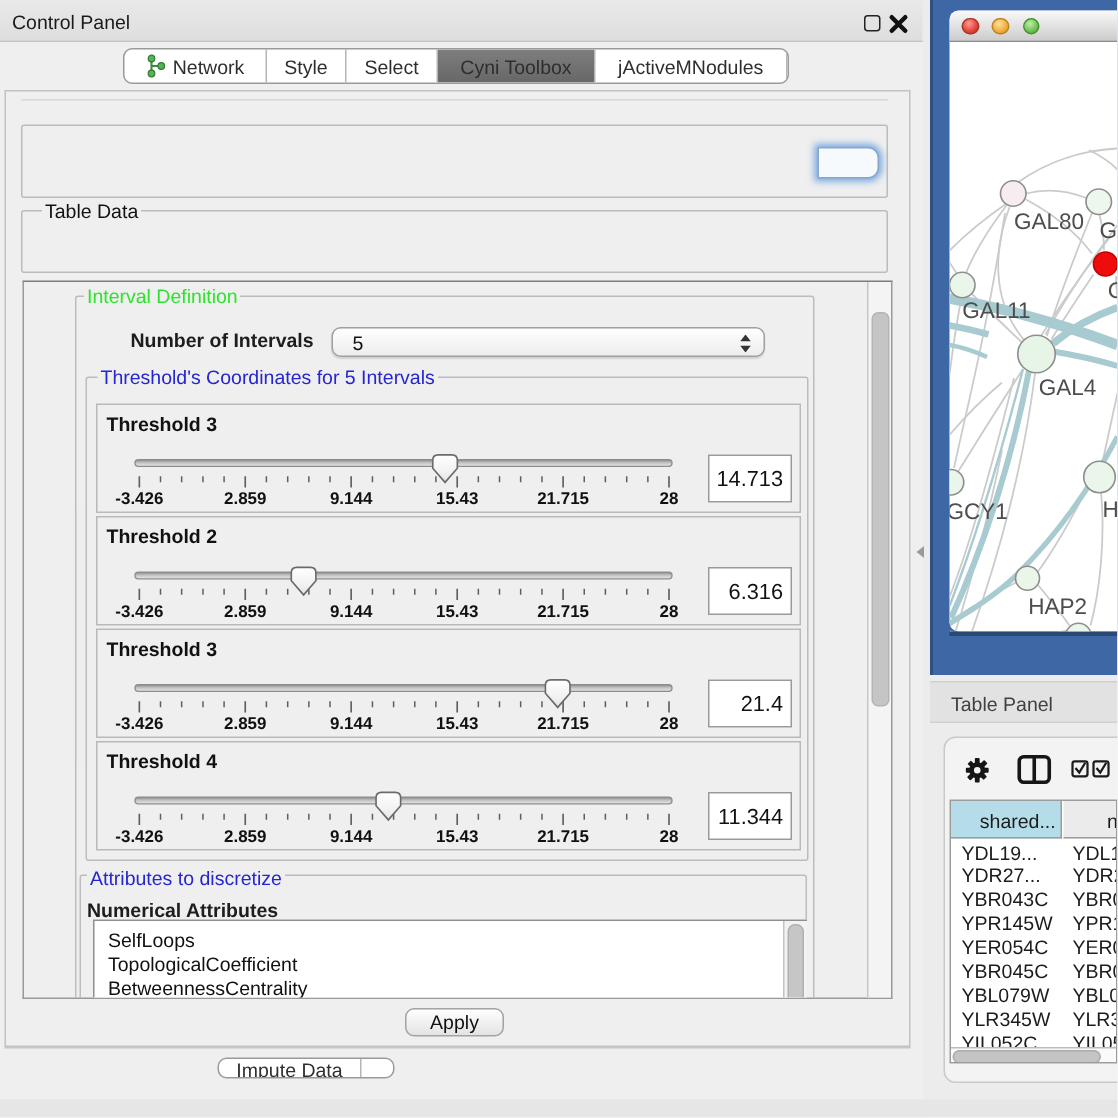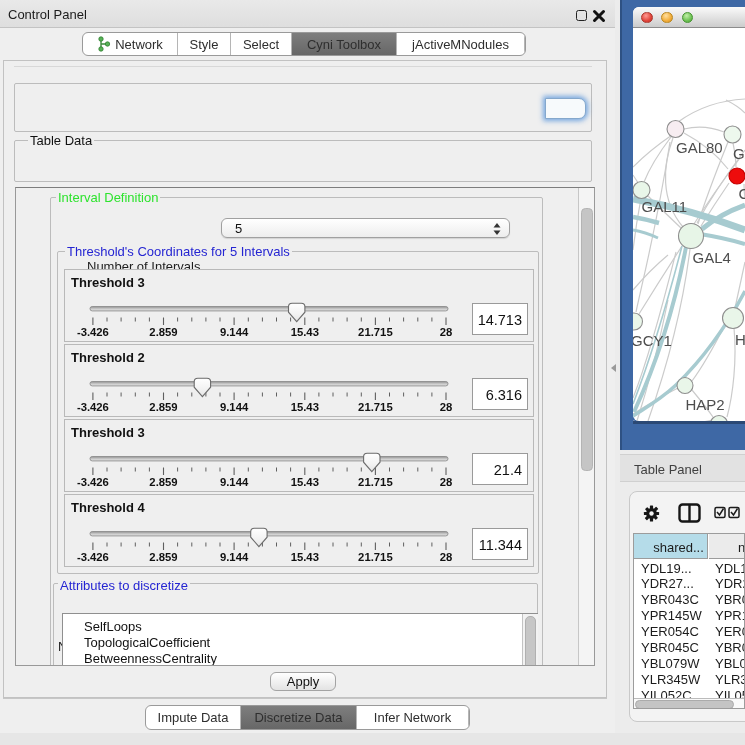--- a/index.html
+++ b/index.html
@@ -1,33 +1,33 @@
 <!DOCTYPE html>
 <html><head><meta charset="utf-8">
 <style>
 html,body{margin:0;padding:0;}
 #app{position:relative;width:745px;height:745px;background:#ececec;overflow:hidden;
   font-family:"Liberation Sans",sans-serif;-webkit-font-smoothing:antialiased;}
 #app *{box-sizing:border-box;position:absolute;}
 .t13{font-size:13px;color:#1d1d1d;white-space:nowrap;}
-b{font-weight:normal;margin-top:40px;}
+b{font-weight:bold;}
 
 #cp{left:0;top:0;width:615px;height:745px;background:#efefef;}
 #cptitle{left:0;top:0;width:615px;height:28px;background:linear-gradient(#e9e9e9,#dedede);
   border-bottom:1px solid #c3c3c3;}
 #cptitle span{left:8px;top:7px;font-size:13px;color:#1b1b1b;}
 #floatbtn{left:576px;top:10px;width:11px;height:11px;border:1.7px solid #222;border-radius:2.5px;}
 
 .tabbar{display:flex;flex-direction:row;background:#fff;border:1px solid #9a9a9a;border-radius:6px;overflow:hidden;}
 #app .tabbar .seg{position:relative;flex:none;display:flex;align-items:center;justify-content:center;
   font-size:13px;color:#2e2e2e;border-right:1px solid #b5b5b5;}
 .tabbar .seg:last-child{border-right:none;}
 .tabbar .dark{background:linear-gradient(#7e7e7e,#676767);color:#fff;border-right-color:#5f5f5f;}
 #toptabs{left:82px;top:32px;height:24px;}
-#bottabs{left:145px;top:705px;height:25px;}
+#bottabs{left:145px;top:705px;height:14px;flex-direction:column;}
 
 #cynipanel{left:3px;top:60px;width:604px;height:638px;border:1px solid #c2c2c2;background:#efefef;}
 
 .grp{border:1px solid #bcbcbc;border-radius:2px;}
 .grplabel{font-size:13px;background:#efefef;padding:0 2px;white-space:nowrap;}
 
 .combo{background:linear-gradient(#ffffff,#ededed);border:1px solid #a0a0a0;border-radius:6px;
   font-size:13px;color:#111;white-space:nowrap;box-shadow:0 1px 1px rgba(0,0,0,0.12);}
 .combo span{position:absolute;}
 .combo svg{position:absolute;}
@@ -35,21 +35,21 @@
 #scrollpane{left:15px;top:187px;width:580px;height:479px;border:1px solid #999;
   border-top-color:#7d7d7d;background:#efefef;overflow:hidden;}
 
 .thrbox{left:48px;width:470px;height:73px;border:1px solid #b9b9b9;background:#efefef;}
 .thrbox .tlab{left:6px;top:5px;font-size:13px;font-weight:bold;color:#111;white-space:nowrap;}
 .thrbox svg{left:0;top:30px;}
 .valbox{left:407px;top:33px;width:56px;height:32px;background:#fff;border:1px solid #9a9a9a;
   font-size:14.5px;color:#111;text-align:right;padding:7.5px 5px 0 0;}
 
 #attrlist{left:46px;top:425px;width:476px;height:60px;background:#fff;border:1px solid #8f8f8f;}
-#attrlist div{position:static;font-size:13px;color:#111;padding-left:21px;line-height:16.3px;white-space:nowrap;}
+#attrlist div{position:static;font-size:13px;color:#111;padding-left:9px;line-height:16.3px;white-space:nowrap;}
 
 #applybtn{left:270px;top:672px;width:66px;height:19px;border:1px solid #a3a3a3;border-radius:6px;
   background:linear-gradient(#ffffff,#e3e3e3);font-size:13px;color:#111;text-align:center;line-height:17px;}
 
 #popup{left:13px;top:74px;width:564px;height:62px;background:#fff;border-radius:7px;
   box-shadow:0 3px 8px rgba(0,0,0,0.4);z-index:50;}
 #popup div{position:absolute;white-space:nowrap;}
 
 #desktop{left:620px;top:0;width:125px;height:450px;background:#3e68a5;}
 #desktop .dkedge{left:0;top:0;width:2px;height:450px;background:#2e5183;}

